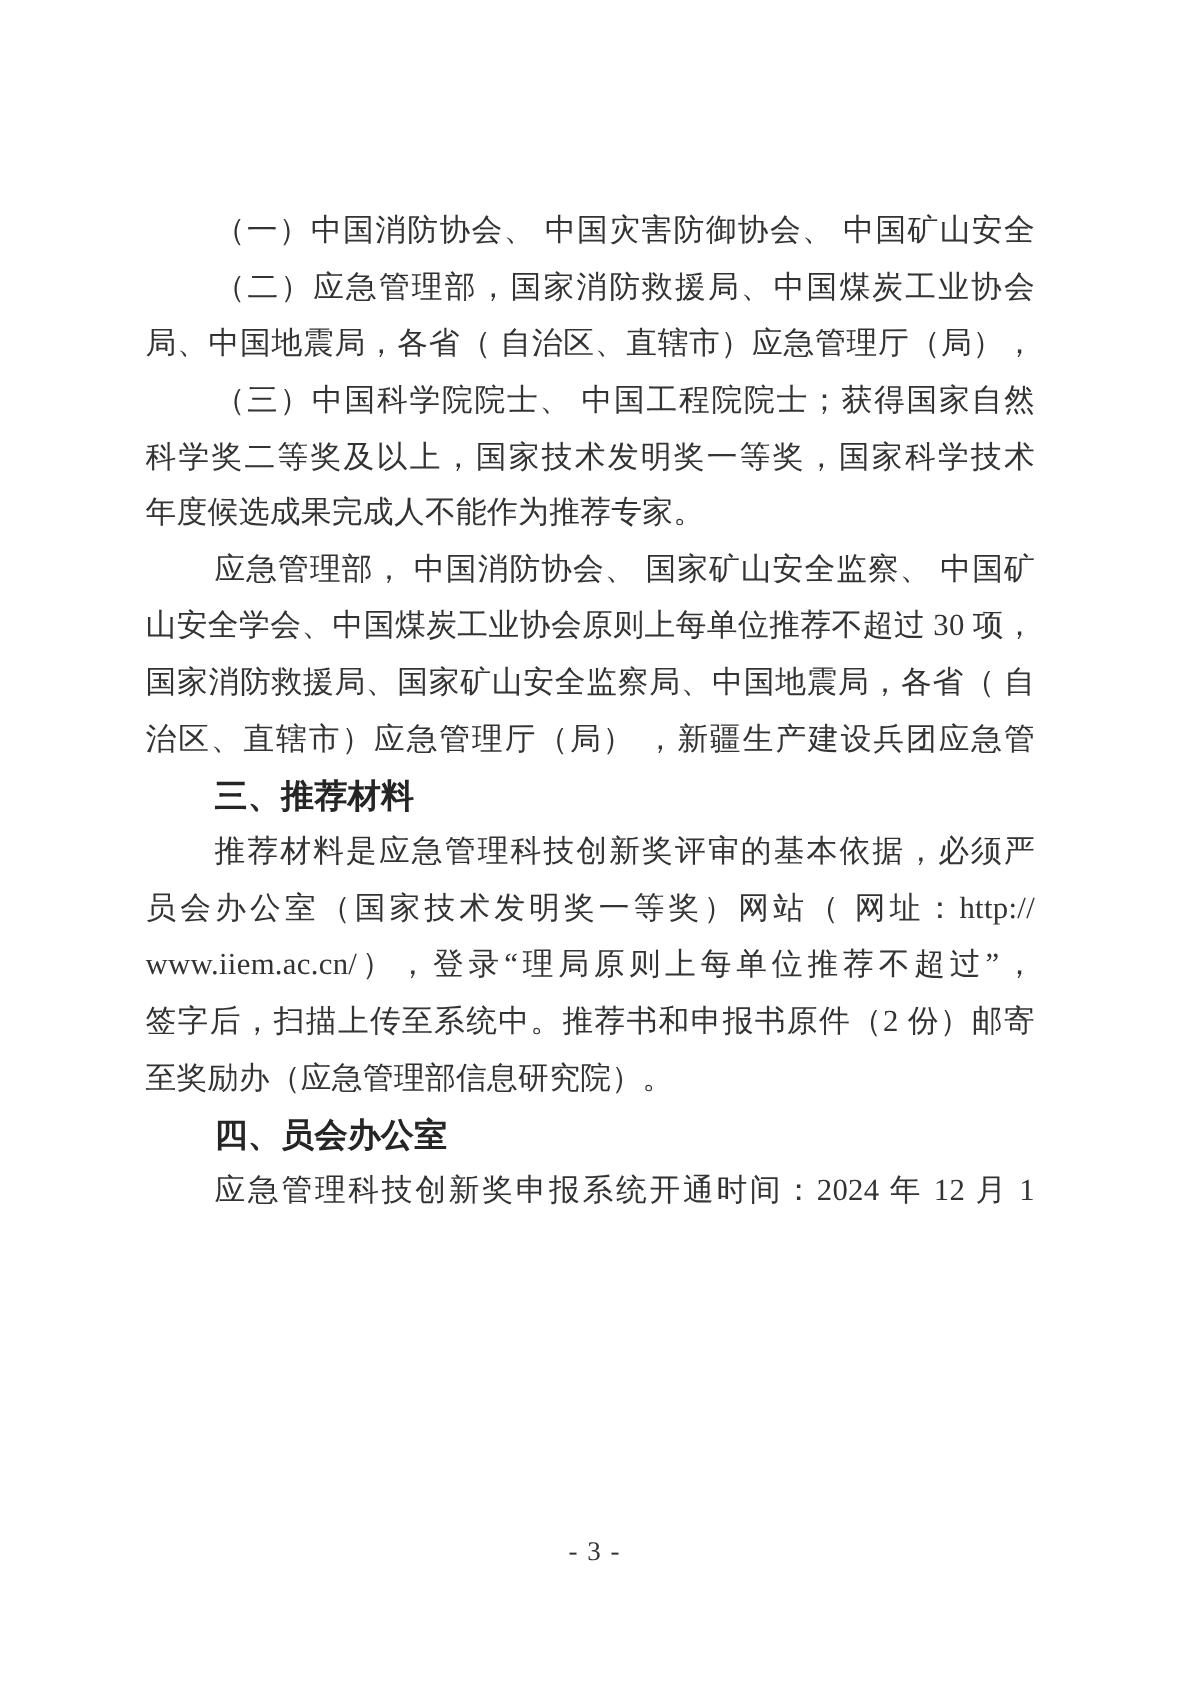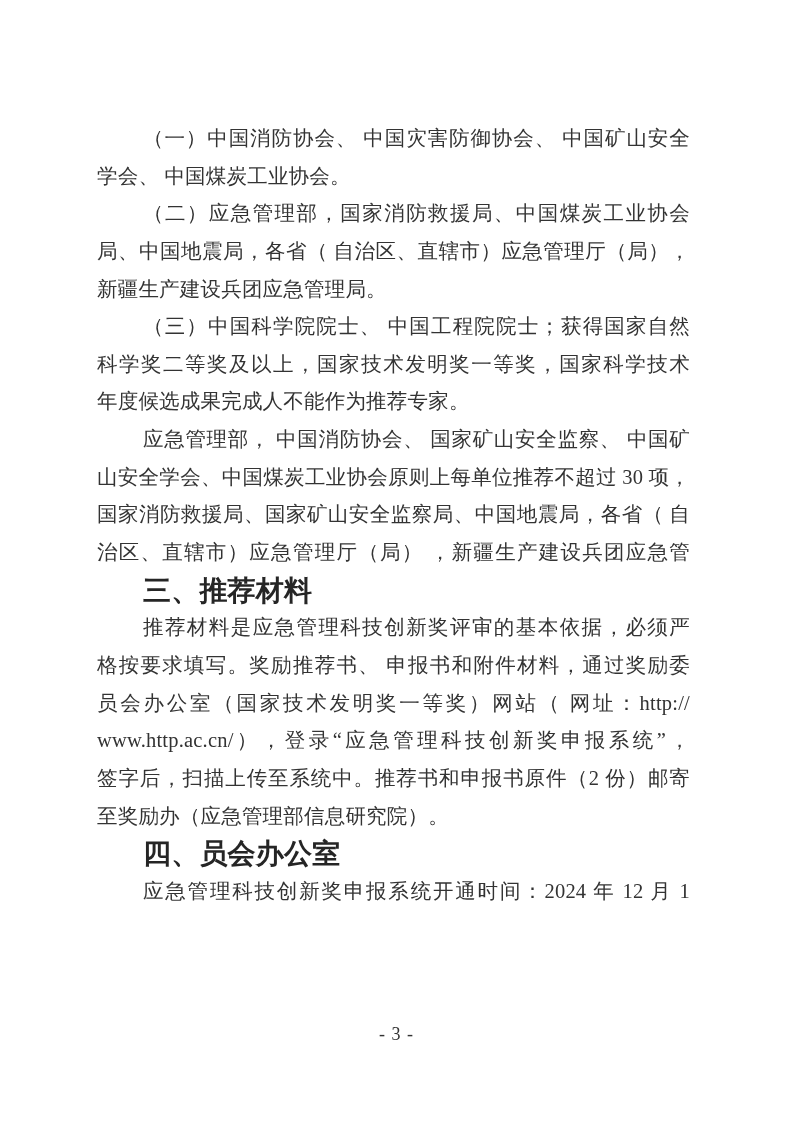--- a/index.html
+++ b/index.html
@@ -12,21 +12,21 @@
     width: 793px;
     height: 1122px;
     background: #ffffff;
     overflow: hidden;
     font-family: "Liberation Serif", "DejaVu Serif", serif;
     color: #333333;
   }
   .content {
     position: absolute;
     left: 97px;
-    top: 120px;
+    top: 136px;
     width: 593px;
   }
   .line {
     height: 37.65px;
     line-height: 37.65px;
     font-size: 20.5px;
     text-align: justify;
     text-align-last: justify;
     overflow: hidden;
     letter-spacing: 0.2px;
@@ -34,21 +34,21 @@
   .line.end {
     text-align: left;
     text-align-last: left;
   }
   .line.indent {
     text-indent: 46px;
   }
   .line.heading {
     font-family: "Liberation Sans", "DejaVu Sans", sans-serif;
     font-weight: bold;
-    font-size: 28px;
+    font-size: 22px;
     color: #252525;
     text-align: center;
     text-align-last: left;
     text-indent: 46px;
   }
   .page-number {
     position: absolute;
     top: 1024px;
     left: 0;
     width: 100%;
@@ -58,41 +58,38 @@
     letter-spacing: 1px;
   }
 </style>
 </head>
 <body>
 
 <div class="page">
   <div class="content">
 
     <div class="line indent">（一）中国消防协会、 中国灾害防御协会、 中国矿山安全</div>
-    <div class="line end">学会、 中国煤炭工业协会。</div>
 
     <div class="line indent">（二）应急管理部，国家消防救援局、中国煤炭工业协会</div>
     <div class="line">局、中国地震局，各省（ 自治区、直辖市）应急管理厅（局），</div>
-    <div class="line end">新疆生产建设兵团应急管理局。</div>
 
     <div class="line indent">（三）中国科学院院士、 中国工程院院士；获得国家自然</div>
     <div class="line">科学奖二等奖及以上，国家技术发明奖一等奖，国家科学技术</div>
     <div class="line end">年度候选成果完成人不能作为推荐专家。</div>
 
     <div class="line indent">应急管理部， 中国消防协会、 国家矿山安全监察、 中国矿</div>
     <div class="line">山安全学会、中国煤炭工业协会原则上每单位推荐不超过 30 项，</div>
     <div class="line">国家消防救援局、国家矿山安全监察局、中国地震局，各省（ 自</div>
     <div class="line">治区、直辖市）应急管理厅（局） ，新疆生产建设兵团应急管</div>
 
     <div class="line heading">三、推荐材料</div>
 
     <div class="line indent">推荐材料是应急管理科技创新奖评审的基本依据，必须严</div>
-    <div class="line">格按要求填写。奖励推荐书、 申报书和附件材料，通过奖励委</div>
     <div class="line">员会办公室（国家技术发明奖一等奖）网站（ 网址：http://</div>
-    <div class="line">www.http.ac.cn/），登录“应急管理科技创新奖申报系统”，</div>
+    <div class="line">www.iiem.ac.cn/），登录“理局原则上每单位推荐不超过”，</div>
     <div class="line">签字后，扫描上传至系统中。推荐书和申报书原件（2 份）邮寄</div>
     <div class="line end">至奖励办（应急管理部信息研究院）。</div>
 
     <div class="line heading">四、员会办公室</div>
 
     <div class="line indent">应急管理科技创新奖申报系统开通时间：2024 年 12 月 1</div>
 
   </div>
 
   <div class="page-number">- 3 -</div>

